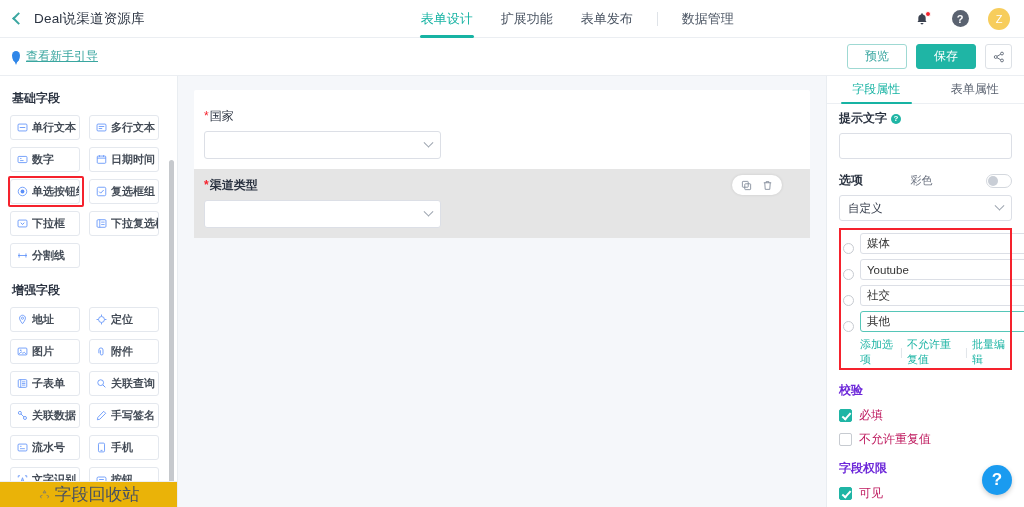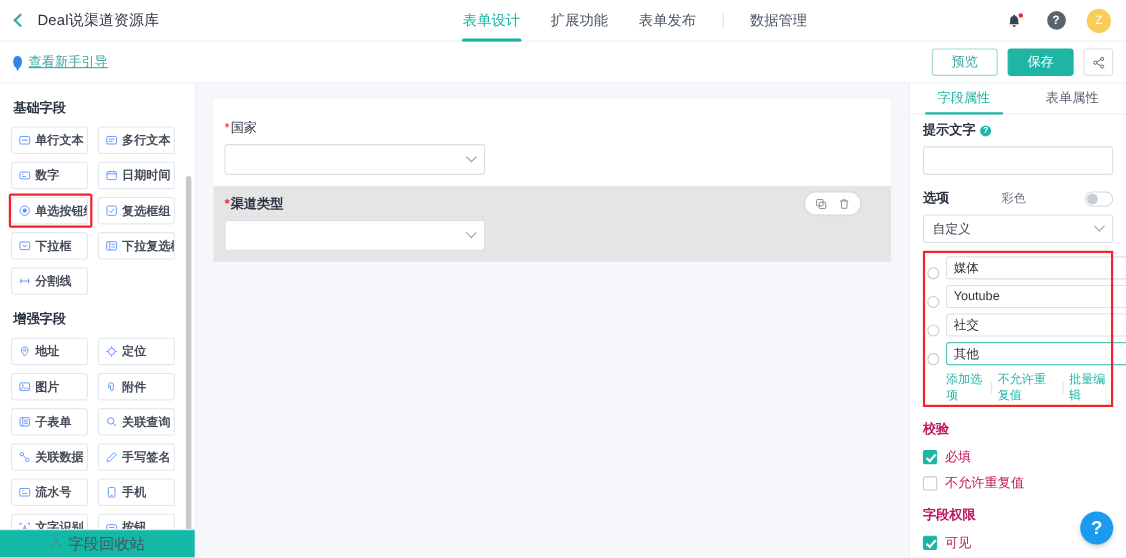--- a/index.html
+++ b/index.html
@@ -92,23 +92,23 @@
     display: flex; align-items: center; gap: 4px; padding-left: 6px; cursor: pointer;
     font-size: 11px; color: #444c57; position: relative;
   }
   .fld-ic { width: 11px; height: 11px; color: #5b8ff9; flex: 0 0 auto; display:block;}
   .fld-lbl { white-space: nowrap; overflow: hidden; font-size: 11px; }
   .highlight-box {
     position: absolute; border: 2px solid #f5222d; border-radius: 2px; pointer-events: none;
   }
   .sb-footer {
     position: absolute; left: 0; bottom: 0; width: 178px; height: 26px;
-    border-top: 1px solid #eceff3; background: #14b8a6;
+    border-top: 1px solid #eceff3; background: #eab308;
     display: flex; align-items: center; justify-content: center; gap: 5px;
-    font-size: 14px; color: #4a5261; cursor: pointer;
+    font-size: 17px; color: #4a5261; cursor: pointer;
   }
   .sb-scroll {
     position: absolute; top: 84px; left: 169px; width: 5px; height: 342px;
     background: #c6c9cd; border-radius: 3px;
   }
 
   
   .canvas {
     position: absolute; top: 76px; left: 178px; width: 648px; height: 431px;
     background: #f5f7fa; padding: 14px 16px;
@@ -176,21 +176,21 @@
   .opt-item { display: flex; align-items: flex-end; gap: 6px; margin-bottom: 5px; }
   .radio { width: 11px; height: 11px; border-radius: 50%; border: 1px solid #c7cbd1; background: #fff; flex: 0 0 auto;}
   .opt-input {
     flex: 1; height: 21px; border: 1px solid #dcdfe6; border-radius: 3px; padding: 0 6px;
     font-size: 11.5px; color: #333; font-family: inherit; outline: none; background:#fff;
   }
   .opt-input.focused { border-color: #56c6b8; }
   .opt-links { display: flex; align-items: center; gap: 4px; font-size: 11px; padding-left: 17px; margin-top: 1px;}
   .opt-links a { color: #1fb5a5; text-decoration: none; cursor: pointer; }
   .opt-links b { color: #dfe3e8; font-weight: normal; }
-  .sec-title { font-size: 12px; font-weight: bold; color: #be185d; margin: 12px 0 8px 0; display:flex;align-items:center;gap:4px;}
+  .sec-title { font-size: 12px; font-weight: bold; color: #6d28d9; margin: 12px 0 8px 0; display:flex;align-items:center;gap:4px;}
   .cbrow { display: flex; align-items: center; gap: 7px; margin-bottom: 7px; font-size: 12px; color: #be185d; cursor: pointer;}
   .cb { width: 13px; height: 13px; border-radius: 2px; border: 1px solid #c7cbd1; background: #fff; flex:0 0 auto; position: relative;}
   .cb.on { background: #1fb5a5; border-color: #1fb5a5; }
   .cb.on::after {
     content: ""; position: absolute; left: 4px; top: 1px; width: 3px; height: 7px;
     border-right: 2px solid #fff; border-bottom: 2px solid #fff; transform: rotate(42deg);
   }
 
   .float-help {
     position: absolute; right: 12px; bottom: 12px; width: 30px; height: 30px; border-radius: 50%;

